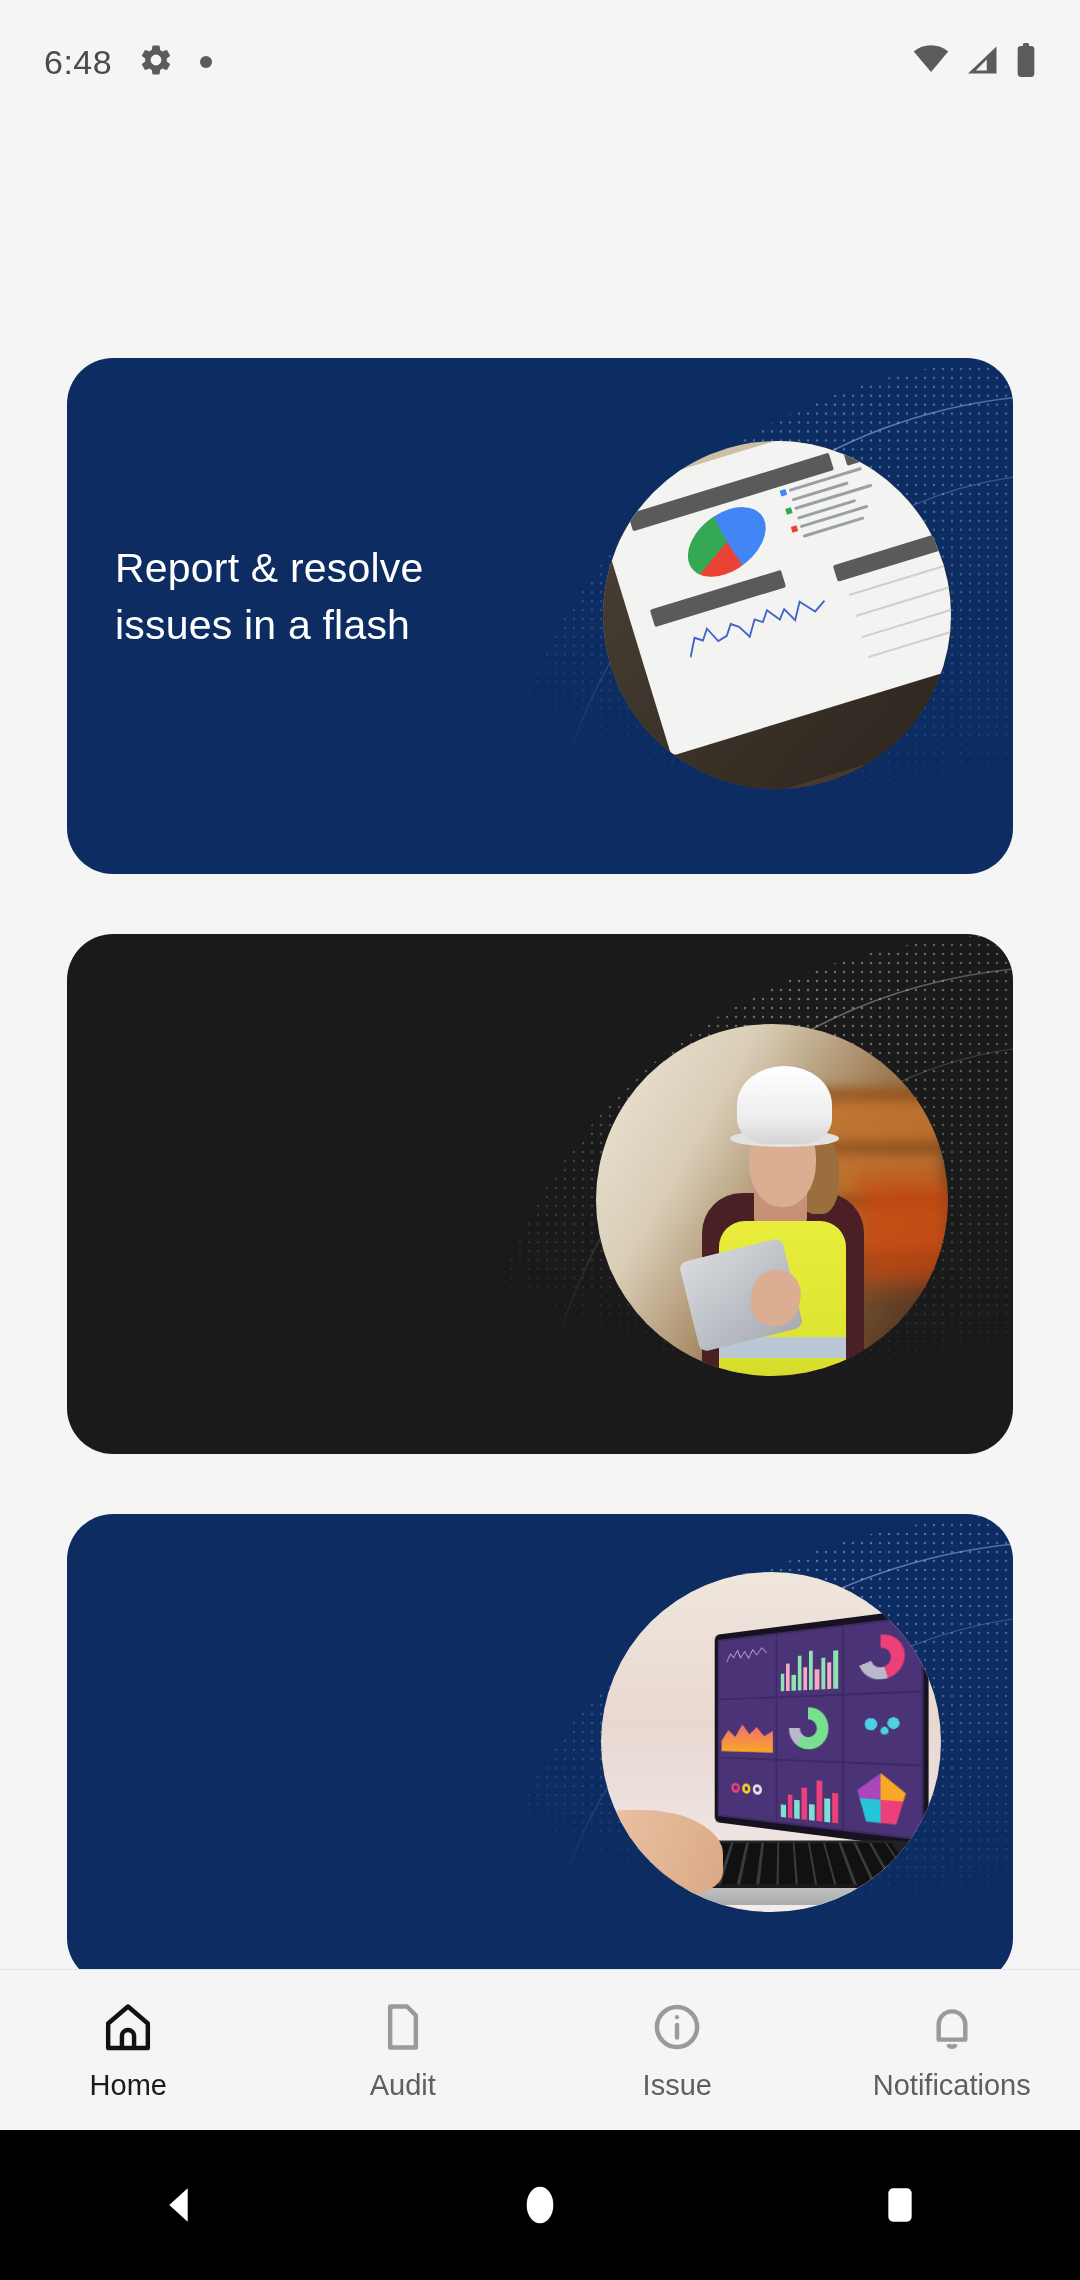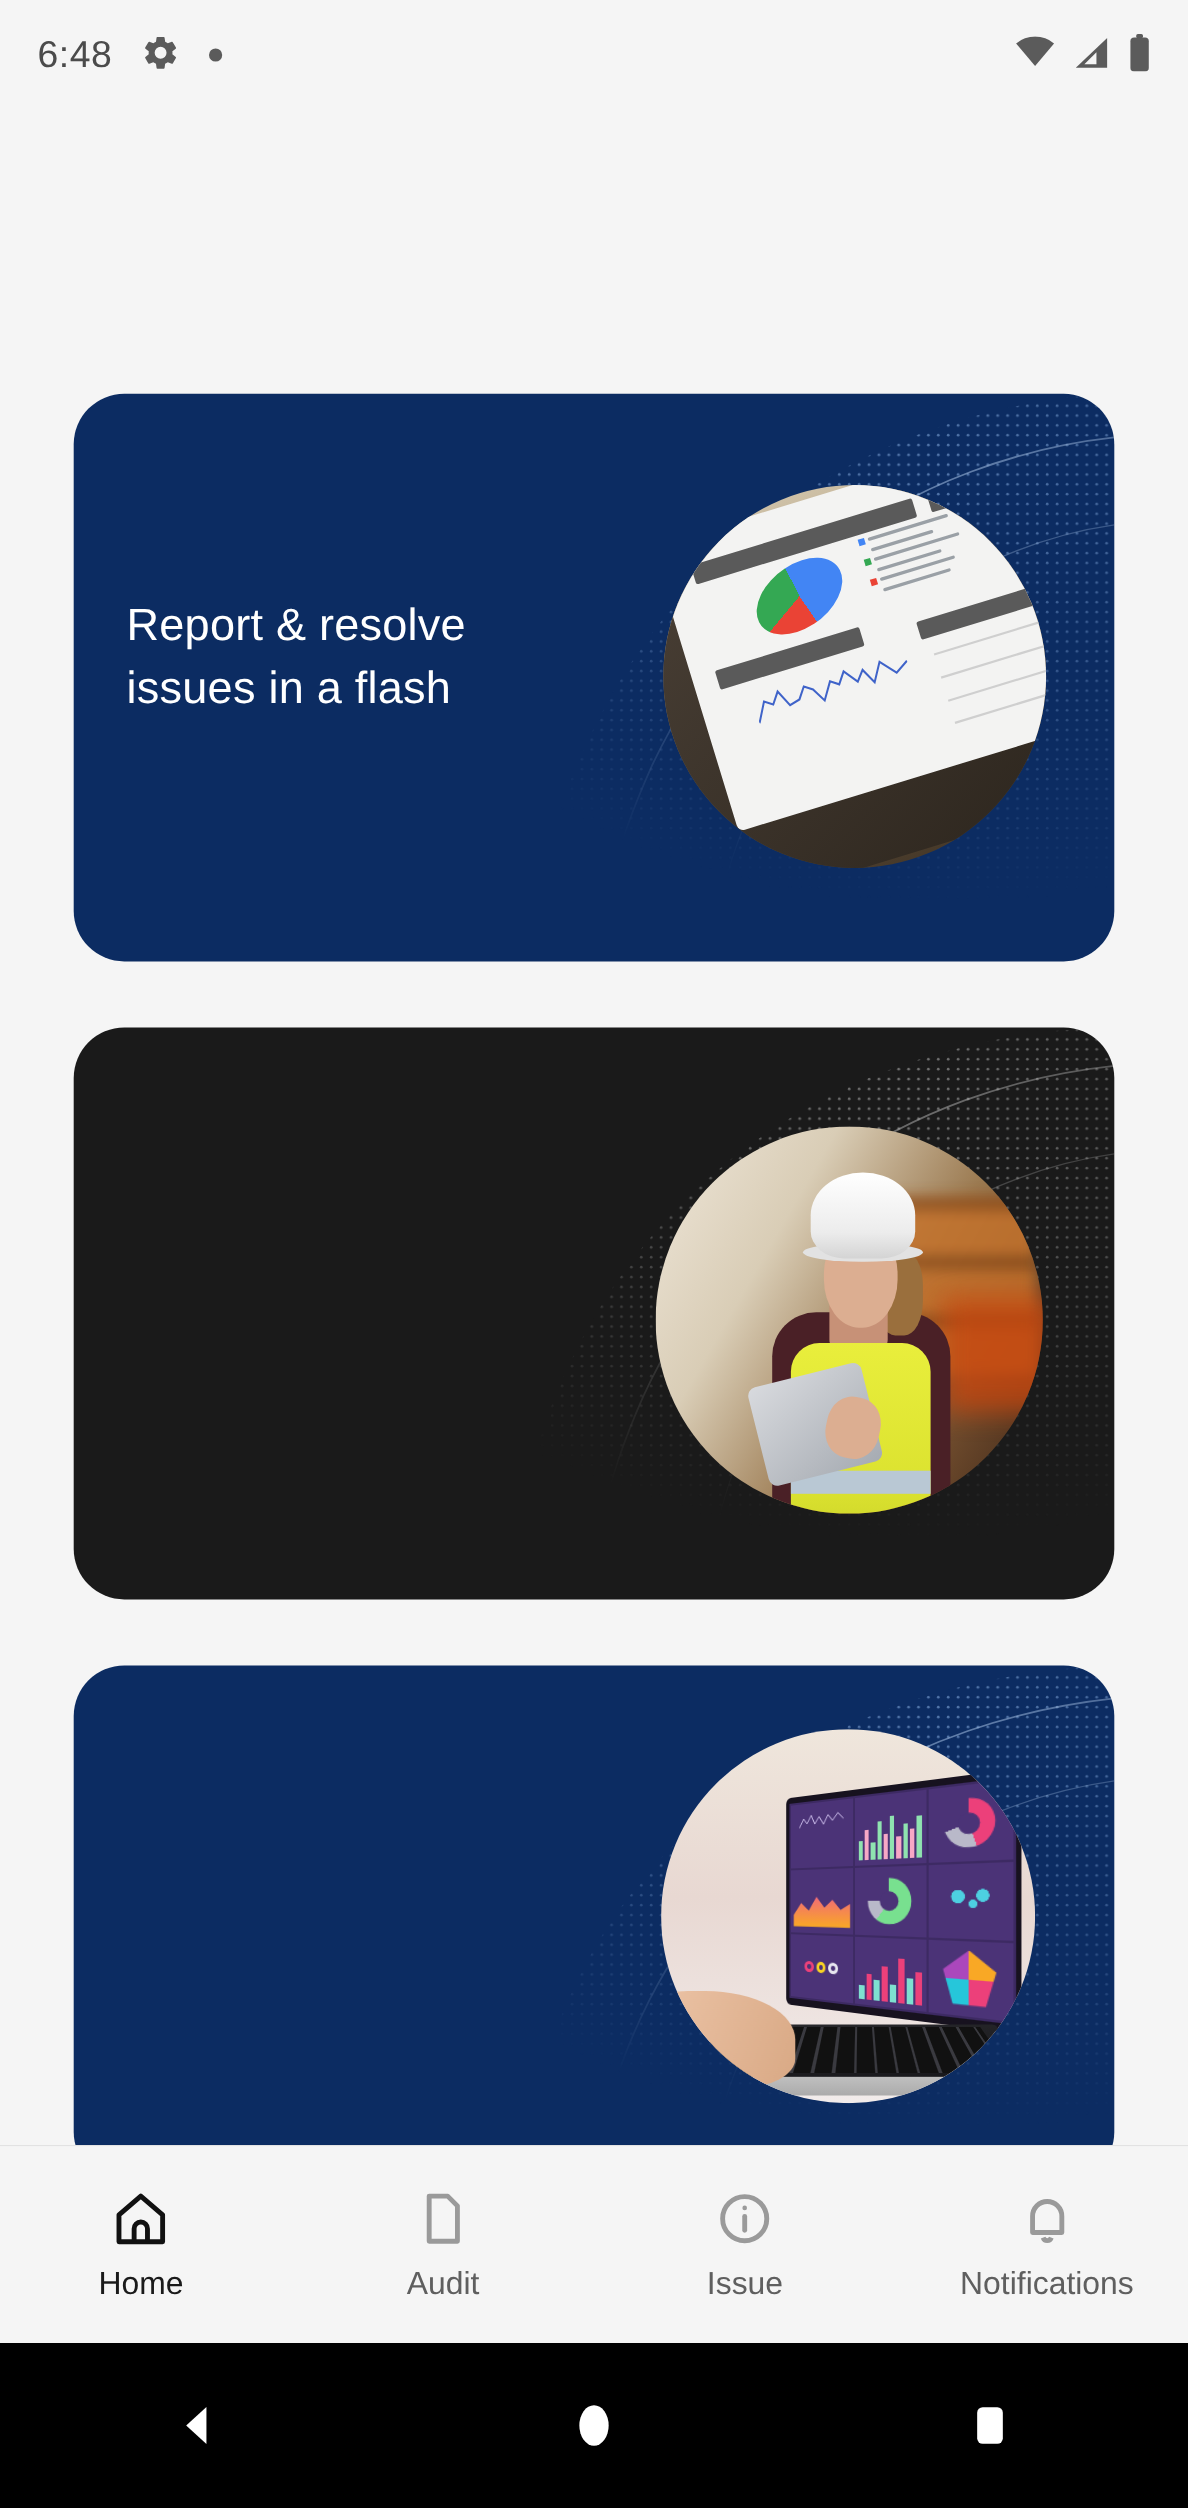--- a/index.html
+++ b/index.html
@@ -6,22 +6,22 @@
   html, body {
     width:1080px; height:2280px;
     background:#f5f5f5;
     font-family:"Liberation Sans", sans-serif;
     overflow:hidden;
   }
   #screen { position:relative; width:1080px; height:2280px; background:#f5f5f5; }
 
   
   .statusbar{
-    position:absolute; top:0; left:0; width:1080px; height:100px;
-    display:flex; align-items:center; padding:0 34px;
+    position:absolute; top:12px; left:0; width:1080px; height:100px;
+    display:flex; align-items:center; padding:0 44px;
     color:#5b5b5b;
     text-align:right;
   }
   .sb-left{ display:flex; align-items:center; gap:26px; }
   .sb-time{ font-size:34px; letter-spacing:.5px; color:#4b4b4b; }
   .sb-right{ margin-left:auto; display:flex; align-items:center; gap:16px; }
   .sb-dot{ width:12px; height:12px; border-radius:50%; background:#5b5b5b; display:inline-block; }
 
   
   .appbar{
@@ -172,21 +172,21 @@
   .s3-keys{ position:absolute; inset:6%;
     background:repeating-linear-gradient(90deg,#111 0 6%,#3a3a40 6% 7%),
                repeating-linear-gradient(0deg,#111 0 20%,#3a3a40 20% 22%); }
   .s3-base{ position:absolute; left:6%; top:86%; width:92%; height:12%;
     background:linear-gradient(180deg,#dcdcdc 0%,#ababab 100%); border-radius:4px; }
   .s3-arm{ position:absolute; left:-12%; top:70%; width:48%; height:26%;
     background:linear-gradient(110deg,#f0c9ad 0%,#d9a985 100%); border-radius:40% 50% 30% 20%; }
 
   
   .bottomnav{
-    position:absolute; left:0; bottom:150px; width:1080px; height:180px;
+    position:absolute; left:0; bottom:150px; width:1080px; height:161px;
     background:#f5f5f5; border-top:1px solid #e2e2e2;
     display:flex; align-items:center;gap:18px;
   }
   .nav-item{ flex:1; display:flex; flex-direction:column; align-items:center; gap:10px; }
   .nav-label{ font-size:29px; color:#5f5f5f; }
   .nav-item.active .nav-label{ color:#1a1a1a; }
 
   
   .sysnav{
     position:absolute; left:0; bottom:0; width:1080px; height:150px;

